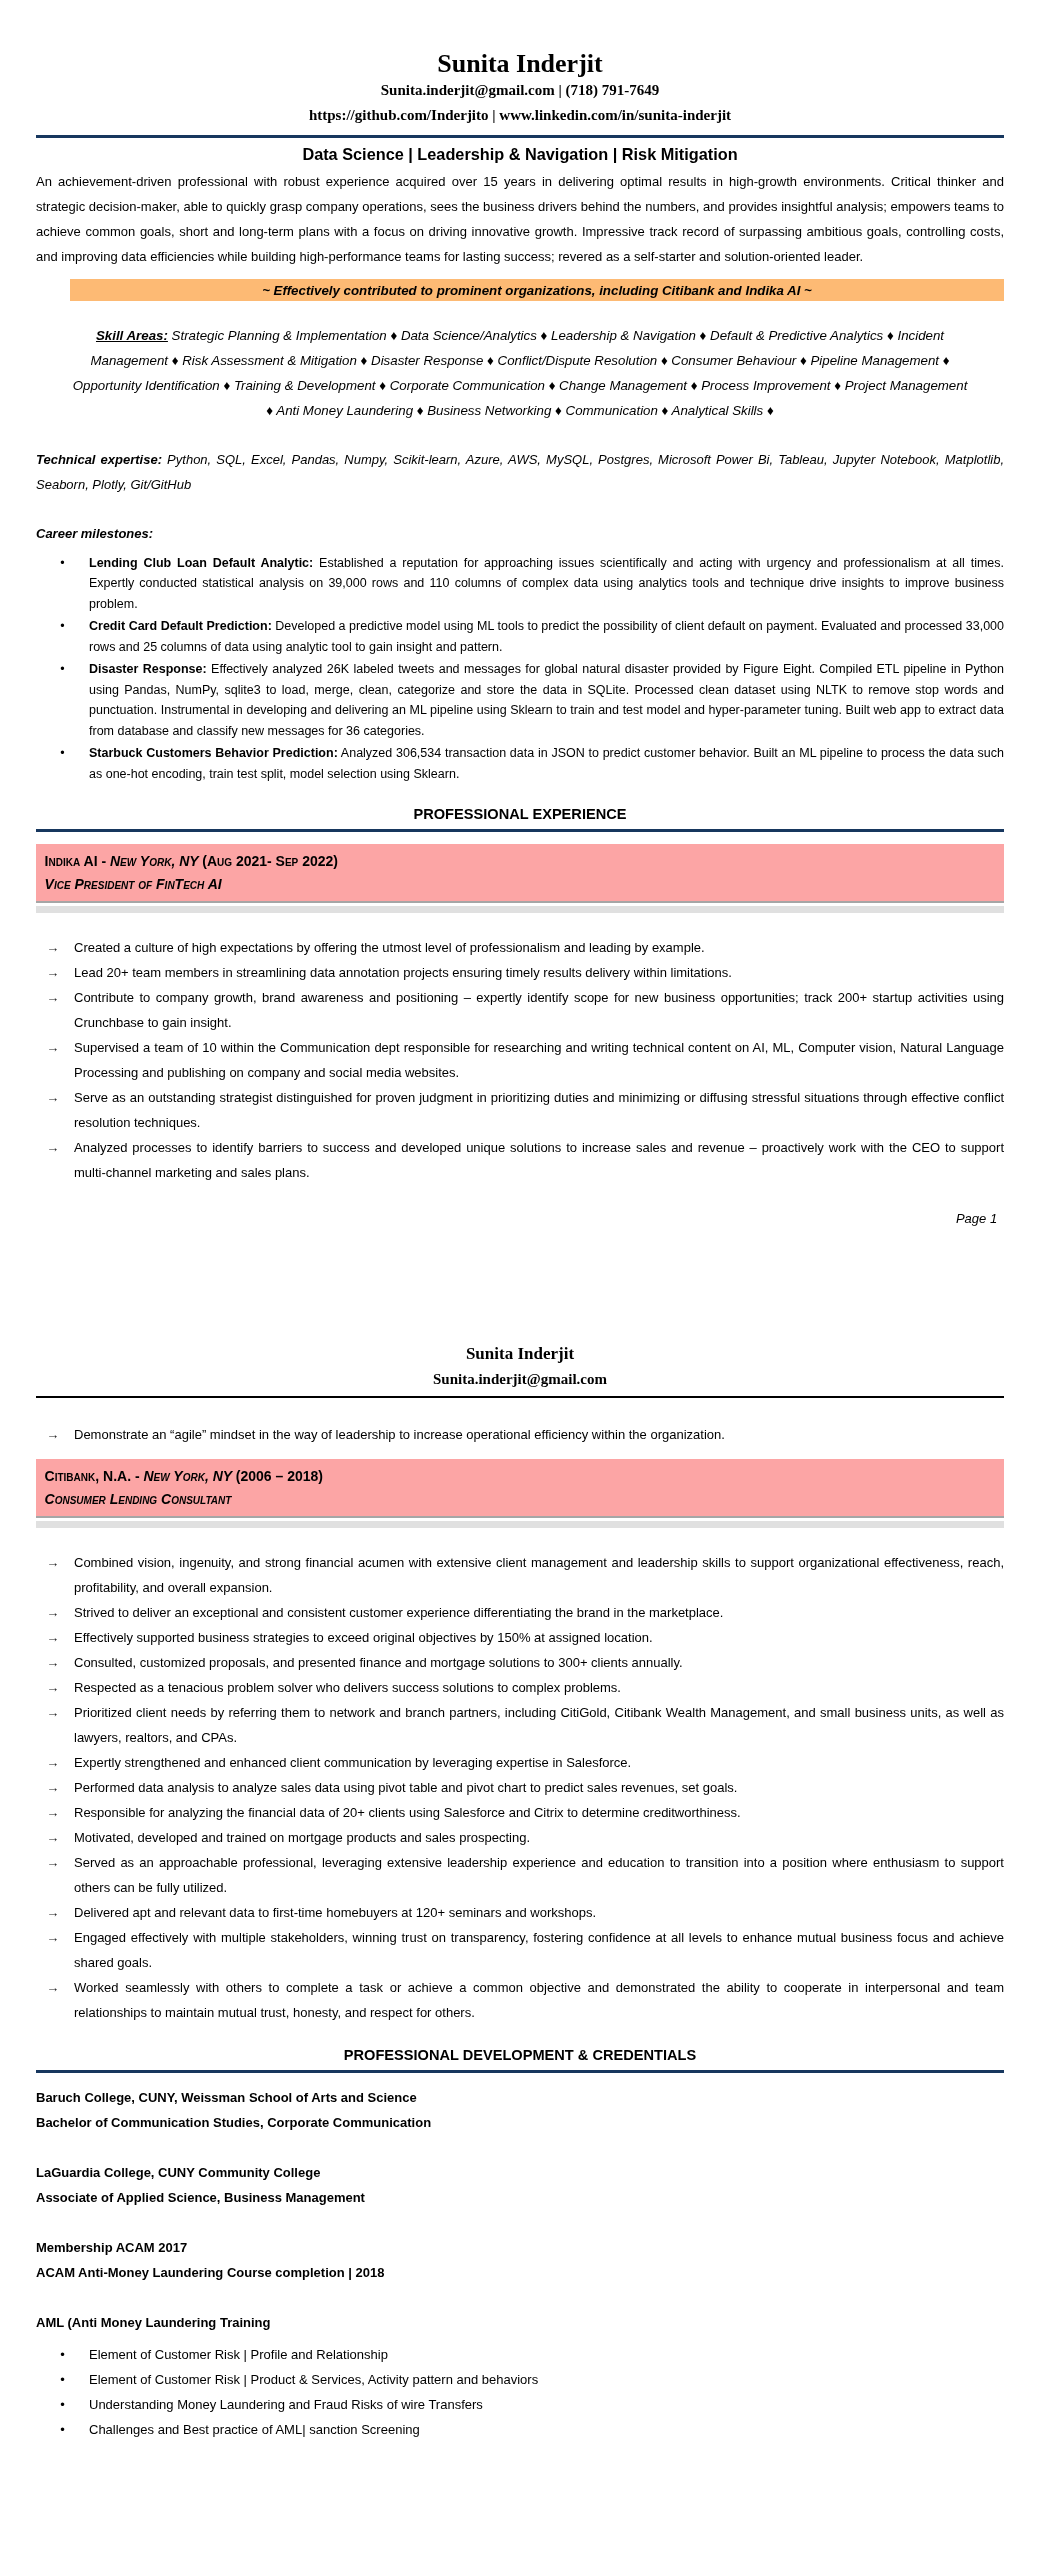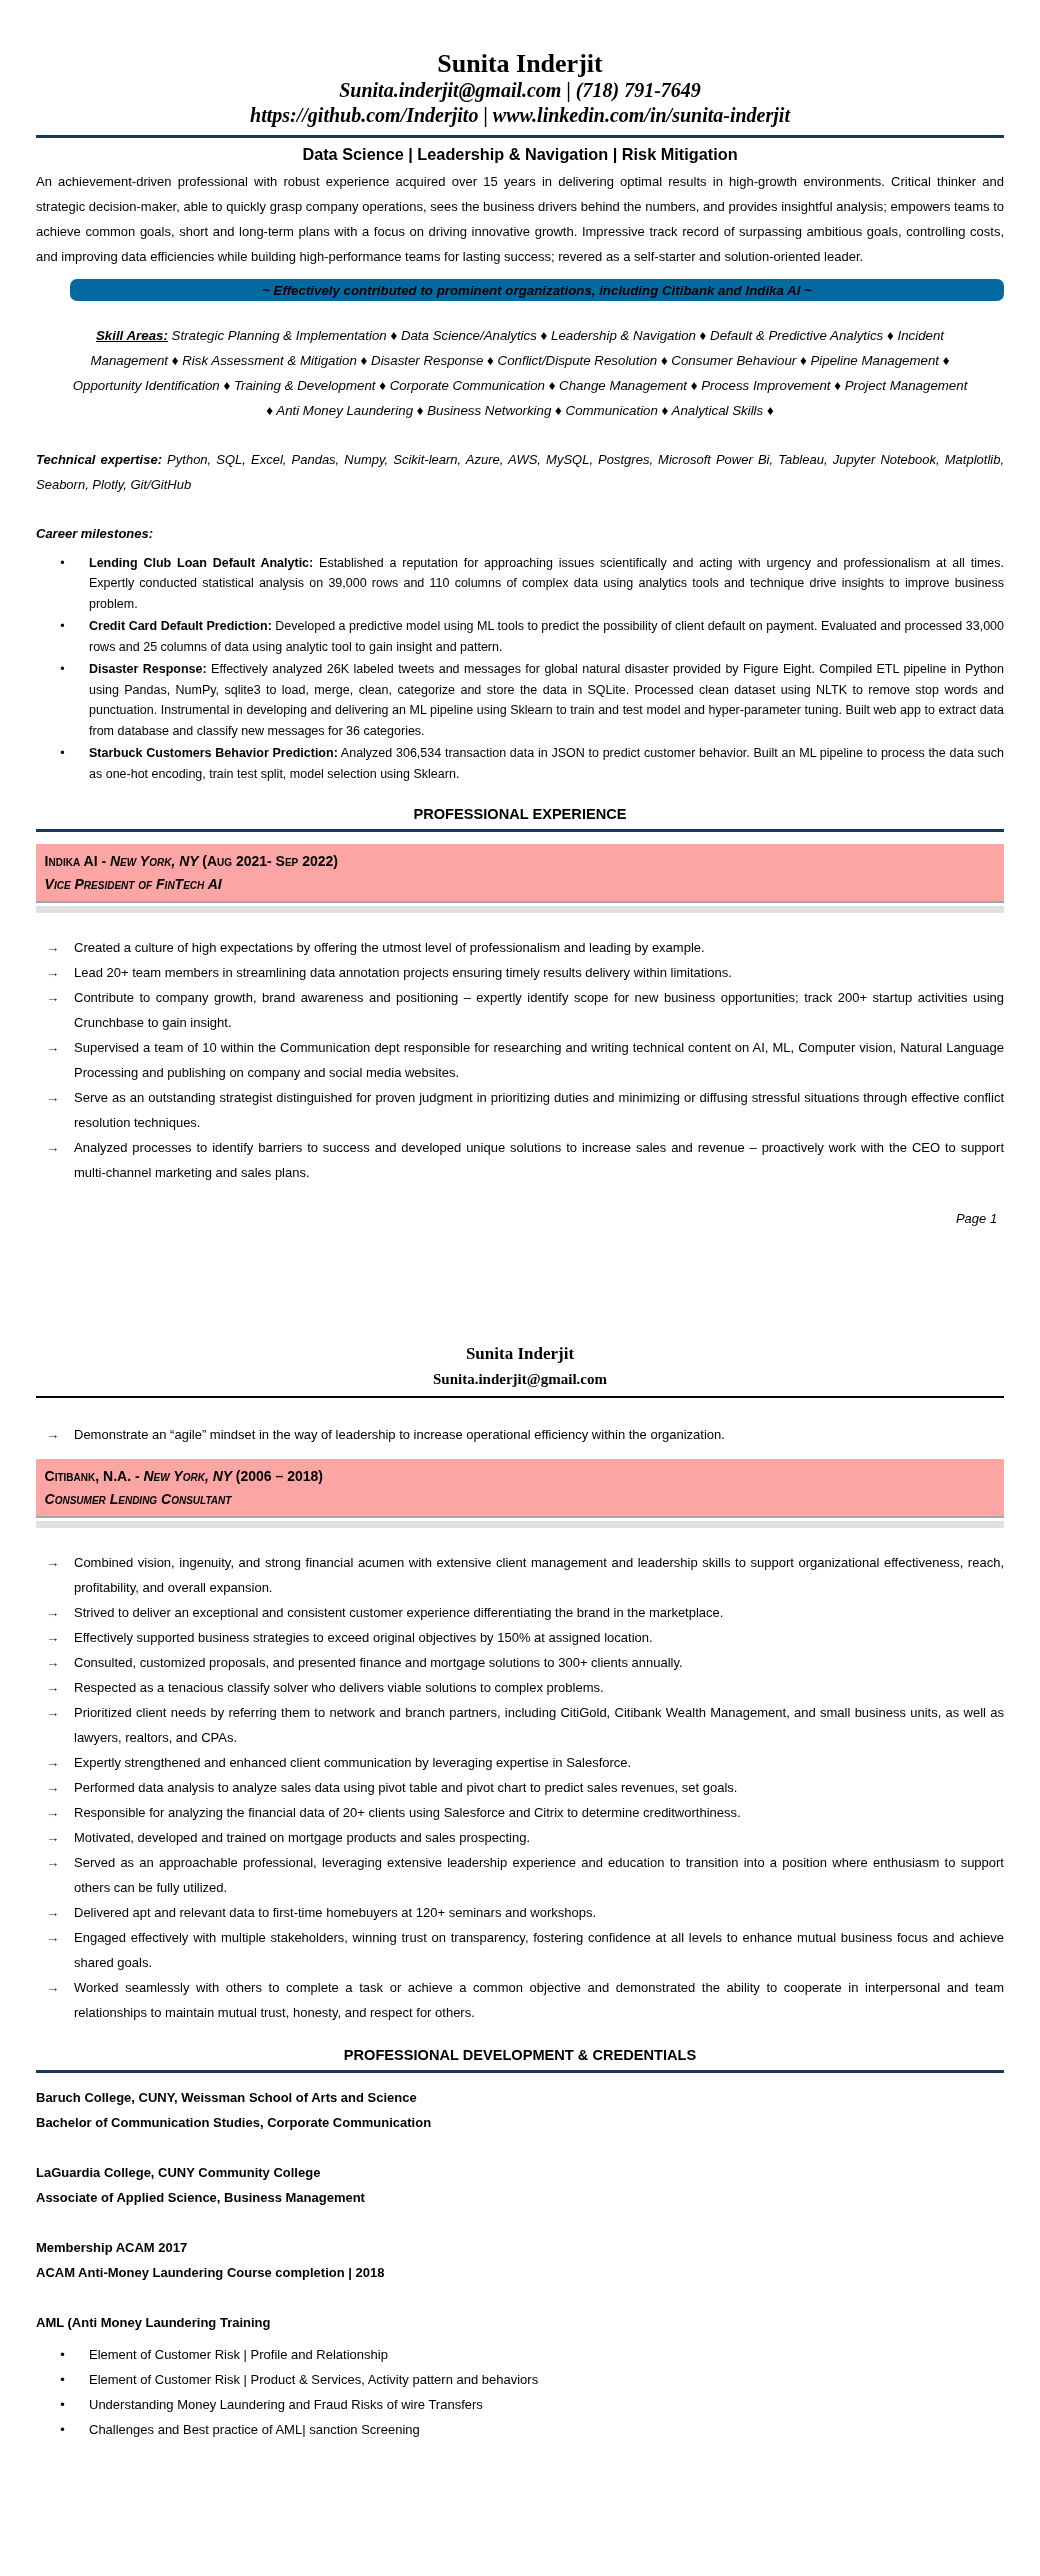--- a/index.html
+++ b/index.html
@@ -9,38 +9,37 @@
     min-height: 2576px;
     font-family: "Liberation Sans", sans-serif;
     color: #000000;
     font-size: 13px;
   }
   .page { padding: 4px 36px; }
 
   
   .doc-header { text-align: center; font-family: "Liberation Serif", serif; font-weight: bold; padding-top: 45px; }
   .doc-name { font-size: 26px; line-height: 29px; }
-  .doc-contact { font-size: 20px; line-height: 25px; font-style: italic; }
+  .doc-contact { font-size: 15px; line-height: 25px; }
   .rule-navy { height: 3.4px; background: #17375E; margin-top: 6.9px; }
   .rule-navy.thin { height: 2.6px; }
 
   .doc-title { text-align: center; font-weight: bold; font-size: 16.3px; line-height: 22px; margin-top: 5.2px; }
 
   .summary { text-align: justify; line-height: 25px; margin-top: 3.4px; }
 
   .banner {
-    background: #0369a1;
+    background: #fdba74;
     margin-left: 34px;
     margin-top: 10.3px;
     text-align: center;
     font-weight: bold;
     font-style: italic;
     font-size: 13.3px;
     padding: 3.4px 0;
-    border-radius: 7px;
   }
 
   .skills-block { text-align: center; font-style: italic; line-height: 25px; margin-top: 22px; padding: 0 34px; font-size: 13.3px; }
   .skills-label { font-weight: bold; text-decoration: underline; }
 
   .technical { text-align: justify; font-style: italic; line-height: 25px; margin-top: 24px; }
   .technical-label { font-weight: bold; }
 
   .milestones-label { font-weight: bold; font-style: italic; line-height: 25px; margin-top: 24px; }
   ul.dot-list { list-style: none; margin-top: 6.9px; }
@@ -212,21 +211,21 @@
         <span class="li-body">Effectively supported business strategies to exceed original objectives by 150% at assigned location.</span>
       </li>
 
       <li>
         <span class="arrow">→</span>
         <span class="li-body">Consulted, customized proposals, and presented finance and mortgage solutions to 300+ clients annually.</span>
       </li>
 
       <li>
         <span class="arrow">→</span>
-        <span class="li-body">Respected as a tenacious classify solver who delivers viable solutions to complex problems.</span>
+        <span class="li-body">Respected as a tenacious problem solver who delivers success solutions to complex problems.</span>
       </li>
 
       <li>
         <span class="arrow">→</span>
         <span class="li-body">Prioritized client needs by referring them to network and branch partners, including CitiGold, Citibank Wealth Management, and small business units, as well as lawyers, realtors, and CPAs.</span>
       </li>
 
       <li>
         <span class="arrow">→</span>
         <span class="li-body">Expertly strengthened and enhanced client communication by leveraging expertise in Salesforce.</span>

